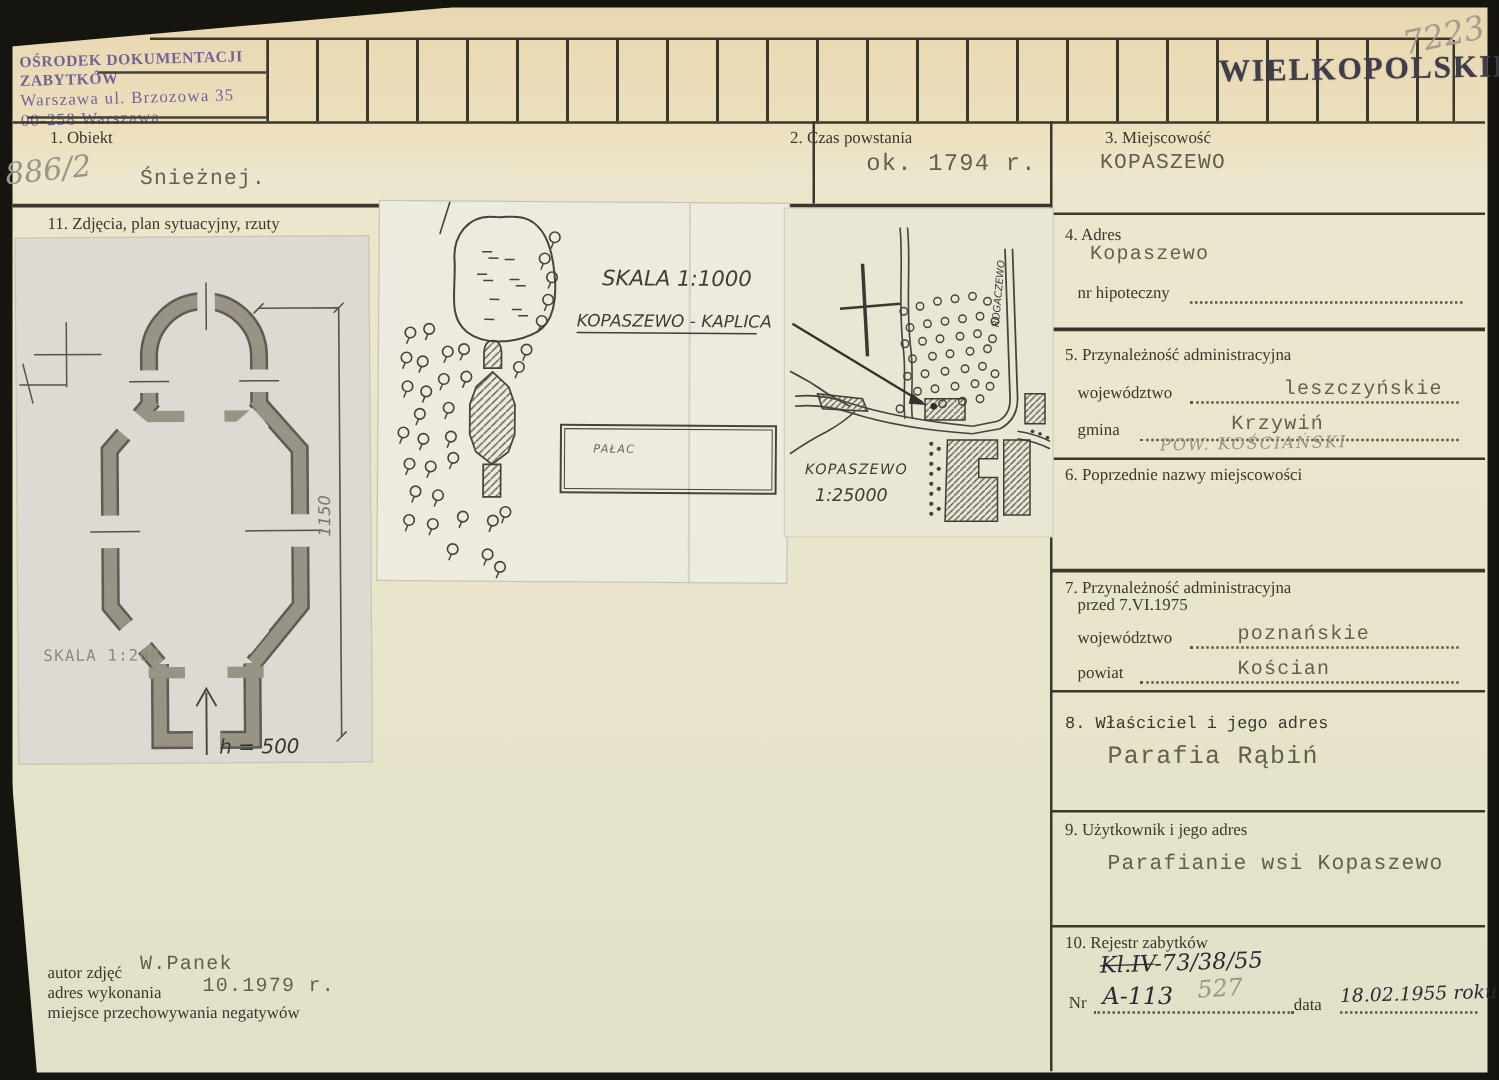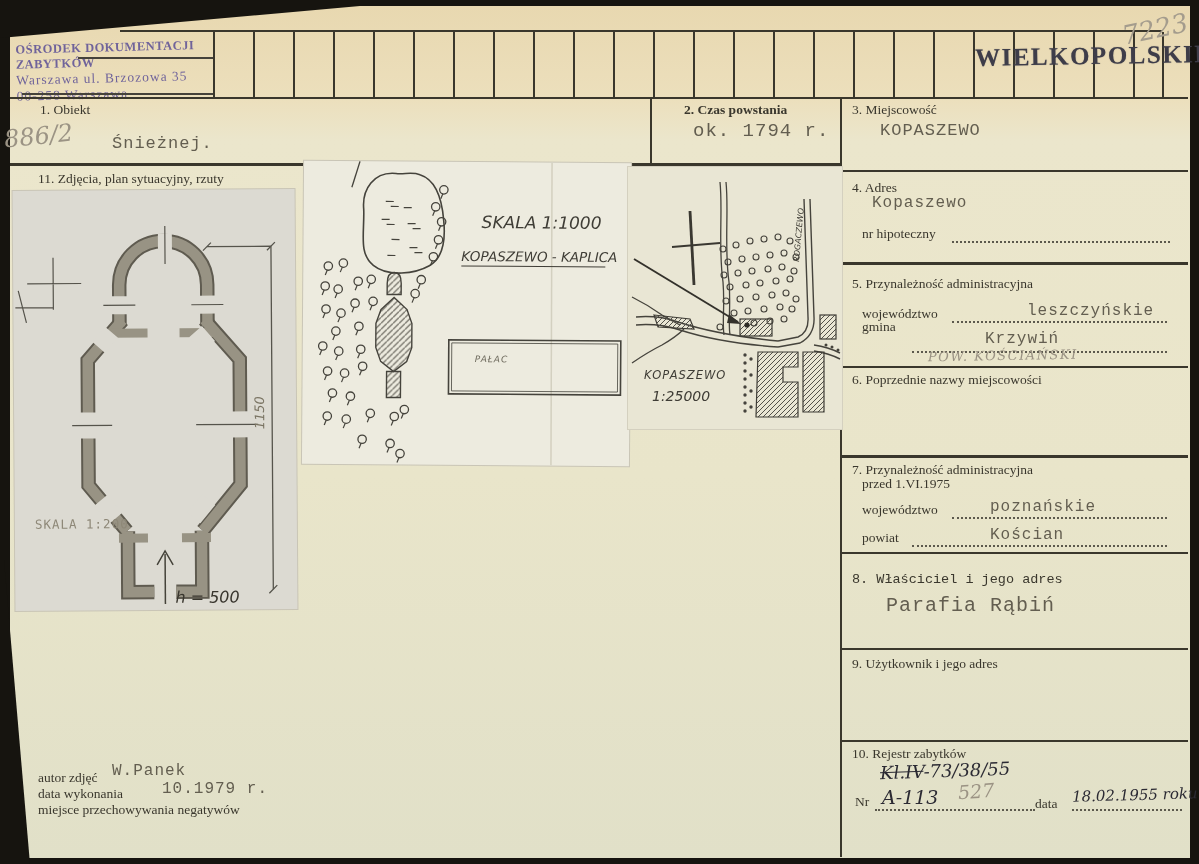--- a/index.html
+++ b/index.html
@@ -58,55 +58,56 @@
   <div class="a hline" style="left:840px;top:366px;width:348px;"></div>
   <div class="a hline" style="left:840px;top:455px;width:348px;height:3px;"></div>
   <div class="a hline" style="left:840px;top:552px;width:348px;"></div>
   <div class="a hline" style="left:840px;top:648px;width:348px;"></div>
   <div class="a hline" style="left:840px;top:740px;width:348px;"></div>
 
   <div class="a lbl" style="left:40px;top:102px;">1. Obiekt</div>
   <div class="a typed" style="left:112px;top:134px;font-size:17px;">Śnieżnej.</div>
   <div class="a pencil" style="left:4px;top:122px;font-size:24px;transform:rotate(-6deg);">886/2</div>
 
-  <div class="a lbl" style="left:684px;top:102px;font-weight:bold;">2. Czas powstania</div>
+  <div class="a lbl" style="left:632px;top:102px;">2. Czas powstania</div>
   <div class="a typed" style="left:693px;top:120px;font-size:19px;">ok. 1794 r.</div>
 
-  <div class="a lbl" style="left:852px;top:102px;text-align:right;">3. Miejscowość</div>
+  <div class="a lbl" style="left:884px;top:102px;text-align:right;">3. Miejscowość</div>
   <div class="a typed" style="left:880px;top:121px;font-size:17px;">KOPASZEWO</div>
 
   <div class="a lbl" style="left:852px;top:180px;">4. Adres</div>
   <div class="a typed" style="left:872px;top:194px;font-size:16px;">Kopaszewo</div>
   <div class="a lbl" style="left:862px;top:226px;">nr hipoteczny</div>
   <div class="a dotl" style="left:952px;top:240px;width:218px;"></div>
 
   <div class="a lbl" style="left:852px;top:276px;">5. Przynależność administracyjna</div>
   <div class="a lbl" style="left:862px;top:306px;">województwo</div>
   <div class="a dotl" style="left:952px;top:320px;width:215px;"></div>
   <div class="a typed" style="left:1027px;top:302px;font-size:16px;">leszczyńskie</div>
-  <div class="a lbl" style="left:862px;top:319px;">gmina</div>
+  <div class="a lbl" style="left:862px;top:336px;">gmina</div>
   <div class="a dotl" style="left:912px;top:350px;width:255px;"></div>
   <div class="a typed" style="left:985px;top:330px;font-size:16px;">Krzywiń</div>
   <div class="a pencil" style="left:928px;top:348px;font-size:13px;letter-spacing:1.5px;transform:rotate(-1deg);">POW. KOŚCIAŃSKI</div>
 
   <div class="a lbl" style="left:852px;top:372px;">6. Poprzednie nazwy miejscowości</div>
 
   <div class="a lbl" style="left:852px;top:462px;">7. Przynależność administracyjna</div>
-  <div class="a lbl" style="left:862px;top:476px;">przed 1.VI.1975</div>
+  <div class="a lbl" style="left:862px;top:476px;">przed 7.VI.1975</div>
   <div class="a lbl" style="left:862px;top:502px;">województwo</div>
   <div class="a dotl" style="left:952px;top:516px;width:215px;"></div>
   <div class="a typed" style="left:990px;top:498px;font-size:16px;">poznańskie</div>
   <div class="a lbl" style="left:862px;top:530px;text-align:right;">powiat</div>
   <div class="a dotl" style="left:912px;top:544px;width:255px;"></div>
   <div class="a typed" style="left:990px;top:526px;font-size:16px;">Kościan</div>
 
   <div class="a lbl" style="left:852px;top:572px;font-family:Liberation Mono, monospace;">8. Właściciel i jego adres</div>
   <div class="a typed" style="left:886px;top:594px;font-size:20px;">Parafia Rąbiń</div>
 
   <div class="a lbl" style="left:852px;top:656px;">9. Użytkownik i jego adres</div>
+  <div class="a typed" style="left:886px;top:682px;font-size:17px;">Parafianie wsi Kopaszewo</div>
 
   <div class="a lbl" style="left:852px;top:746px;">10. Rejestr zabytków</div>
   <div class="a hand" style="left:880px;top:760px;font-size:18px;transform:rotate(-2deg);"><span style="text-decoration:line-through;">Kl.IV</span><span>-73/38/55</span></div>
   <div class="a lbl" style="left:855px;top:794px;">Nr</div>
   <div class="a dotl" style="left:875px;top:808px;width:160px;"></div>
   <div class="a hand" style="left:882px;top:786px;font-size:19px;">A-113</div>
   <div class="a pencil" style="left:958px;top:780px;font-size:19px;transform:rotate(-4deg);">527</div>
   <div class="a lbl" style="left:1035px;top:796px;">data</div>
   <div class="a dotl" style="left:1072px;top:808px;width:110px;"></div>
   <div class="a hand" style="left:1072px;top:786px;font-size:15px;transform:rotate(-1.5deg);">18.02.1955 roku</div>
@@ -347,16 +348,16 @@
           <circle cx="210" cy="183" r="1.5"></circle>
       </g>
       <text x="171" y="95" transform="rotate(-85 171 95)" font-size="8" font-style="italic" fill="#3f3d36" font-family="DejaVu Sans,sans-serif">ROGACZEWO</text>
       <text x="16" y="212" font-size="11.5" font-style="italic" letter-spacing="1" fill="#3f3d36" font-family="DejaVu Sans,sans-serif">KOPASZEWO</text>
       <text x="24" y="234" font-size="14" font-style="italic" fill="#3f3d36" font-family="DejaVu Sans,sans-serif">1:25000</text>
     </svg>
   </div>
 
   <div class="a lbl" style="left:38px;top:770px;">autor zdjęć</div>
   <div class="a typed" style="left:112px;top:762px;font-size:16px;">W.Panek</div>
-  <div class="a lbl" style="left:38px;top:786px;">data wykonania</div>
+  <div class="a lbl" style="left:38px;top:786px;">adres wykonania</div>
   <div class="a typed" style="left:162px;top:780px;font-size:16px;">10.1979 r.</div>
   <div class="a lbl" style="left:38px;top:802px;">miejsce przechowywania negatywów</div>
 </div>
 
 </body></html>

